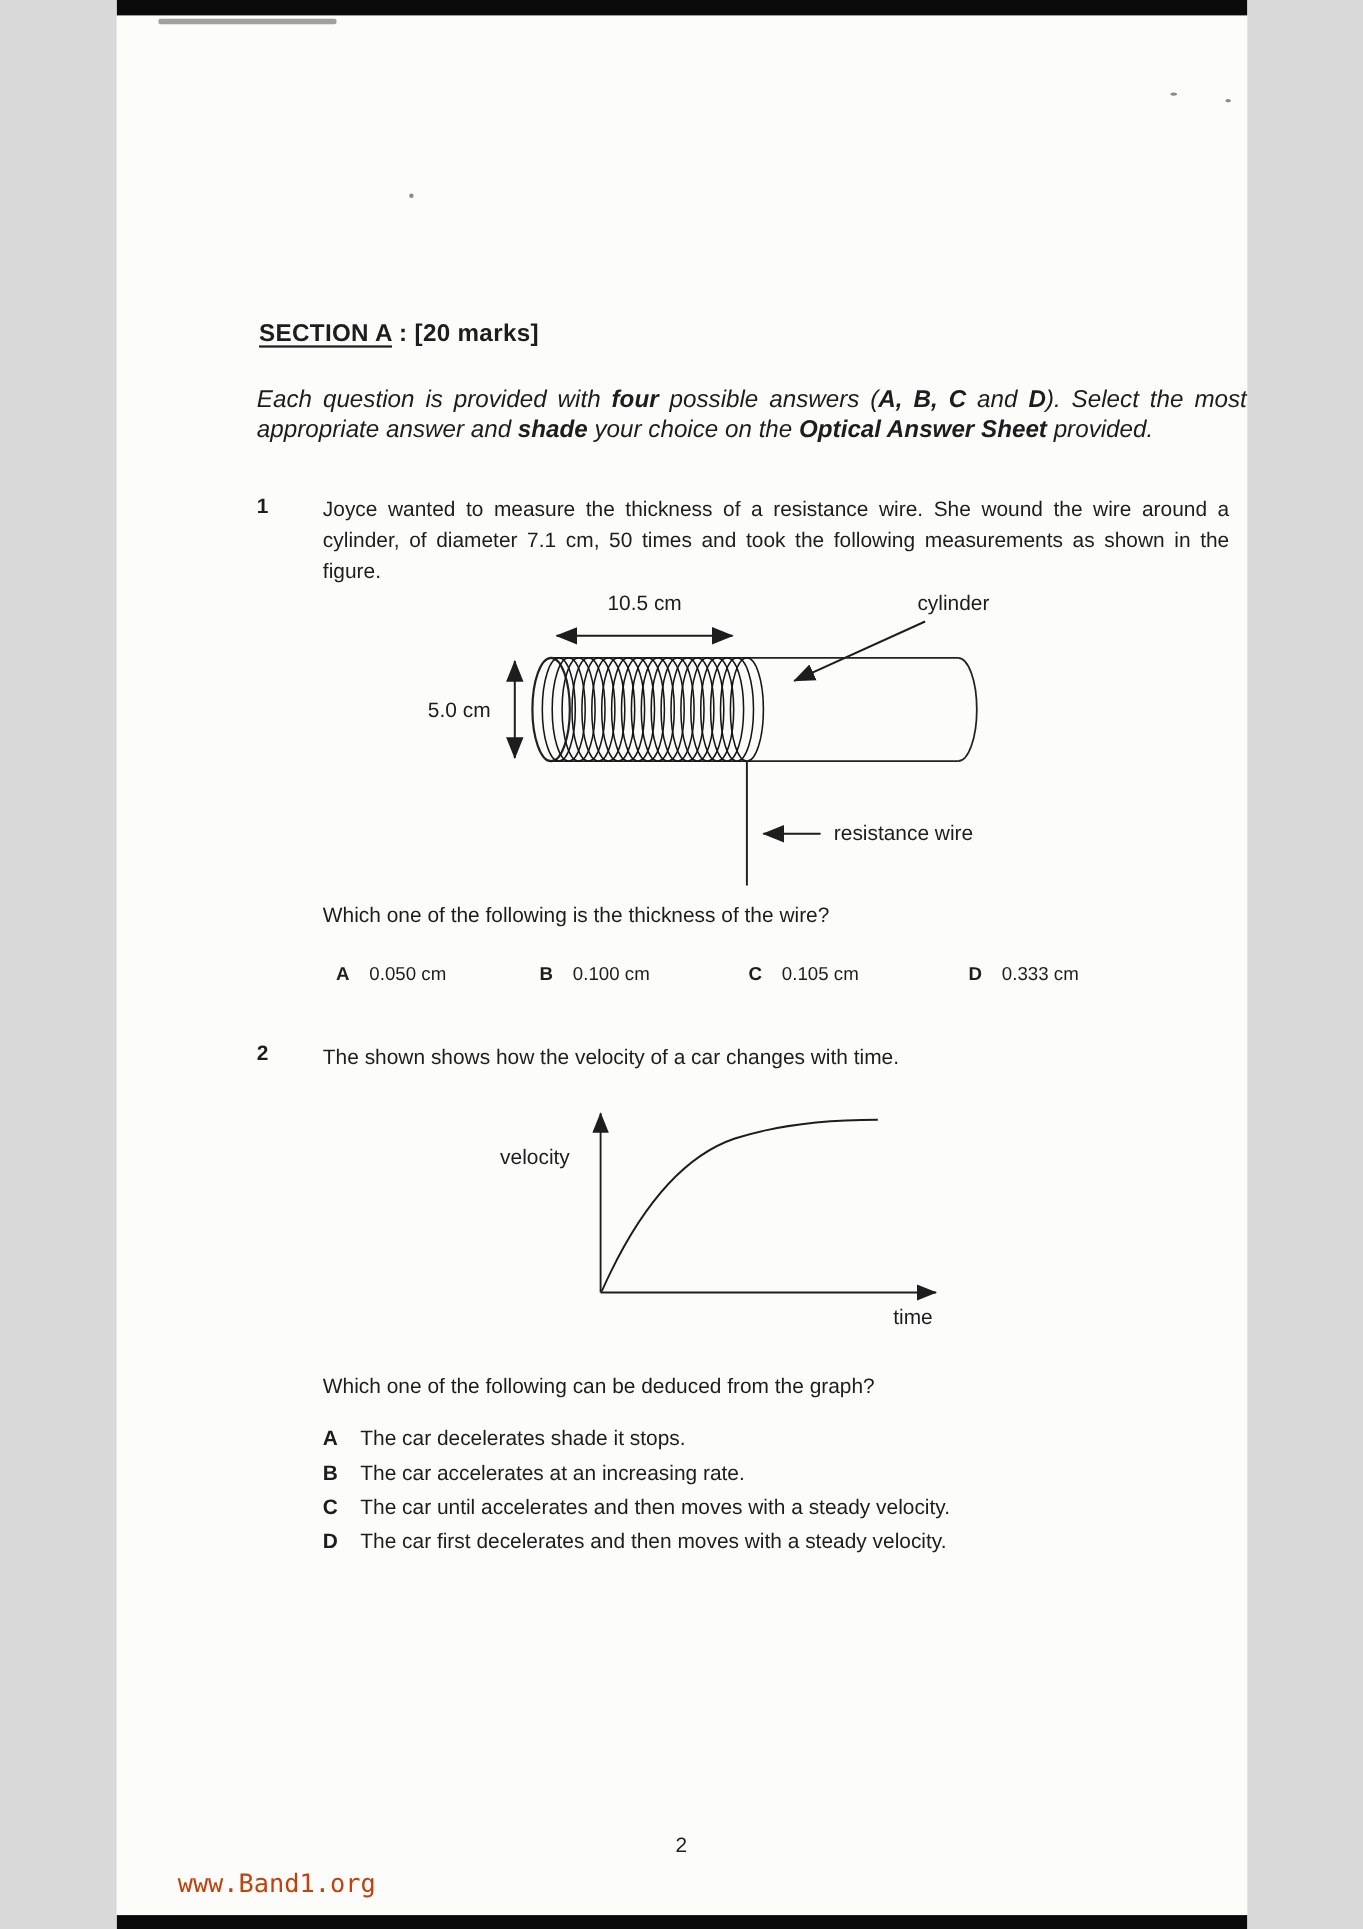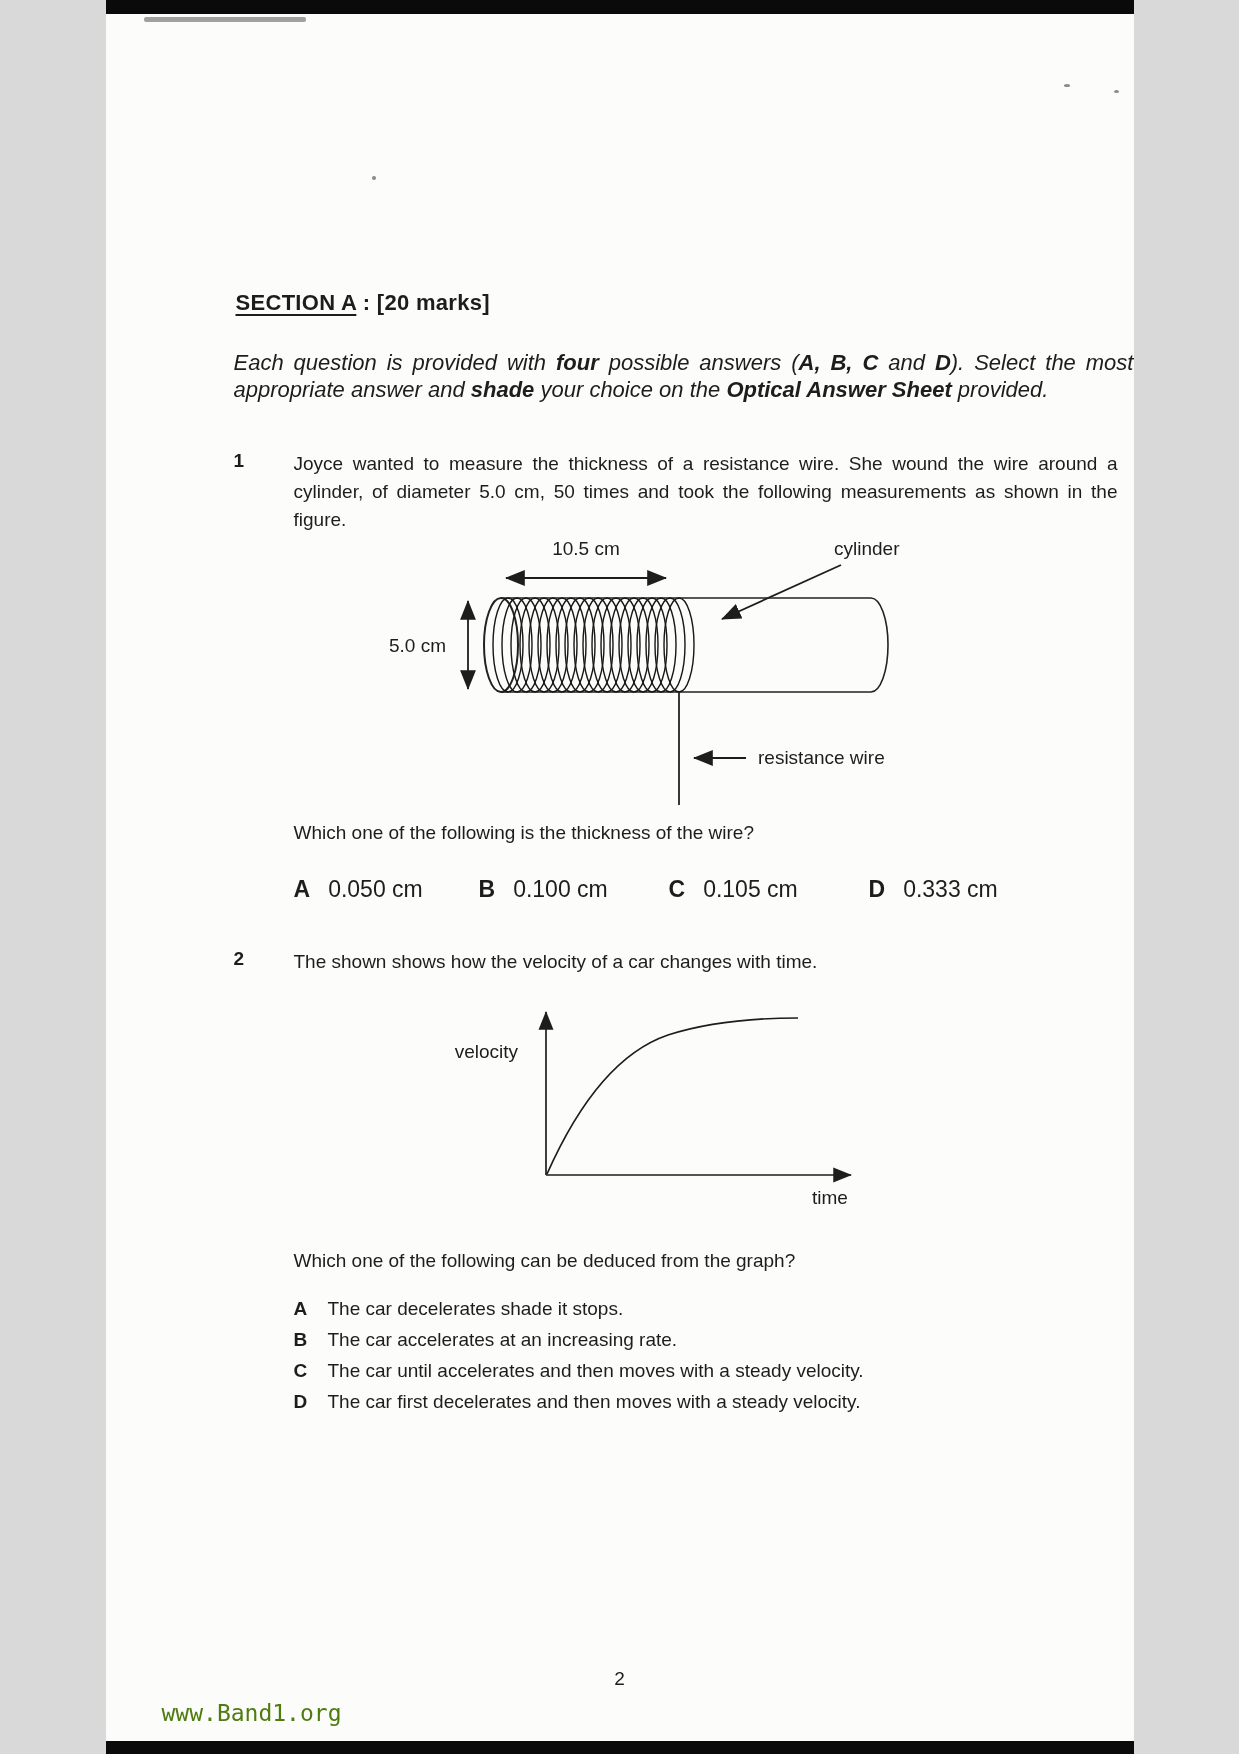--- a/index.html
+++ b/index.html
@@ -15,48 +15,48 @@
   .instructions{left:128px;top:349px;width:900px;font-size:22px;font-style:italic;line-height:27px;text-align:justify}
   .instructions .b{font-weight:bold}
   .question{display:flex}
   .qnum{width:60px;font-weight:bold;font-size:19px;flex:none}
   .qtext{font-size:19px;line-height:28px;text-align:justify}
   .q1{left:128px;top:450px;width:884px}
   .q2{left:128px;top:948px;width:884px}
   .prompt{font-size:19px}
   .q1prompt{left:188px;top:822px}
   .q2prompt{left:188px;top:1250px}
-  .q1opts{left:188px;top:876px;display:grid;grid-template-columns:185px 190px 200px auto;font-size:23px;width:800px}
+  .q1opts{left:200px;top:876px;display:grid;grid-template-columns:185px 190px 200px auto;font-size:17px;width:800px}
   .opt .letter{font-weight:bold;margin-right:18px}
   .q2opts{left:188px;top:1296px;display:grid;grid-template-columns:34px auto;row-gap:5px;font-size:19px;line-height:26px}
   .q2opts .letter{font-weight:bold}
   .fig1{left:190px;top:533px}
   .graph{left:340px;top:992px}
   .pagenum{left:0;top:1668px;width:100%;text-align:center;font-size:19px}
-  .watermark{left:56px;top:1700px;font-family:"DejaVu Sans Mono","Liberation Mono",monospace;font-size:23px;color:#4d7c0f}
+  .watermark{left:56px;top:1700px;font-family:"DejaVu Sans Mono","Liberation Mono",monospace;font-size:23px;color:#c2410c}
   svg text{font-family:"Liberation Sans",sans-serif;font-size:19px;fill:#1d1d1d}
 </style>
 </head>
 <body>
 
 <div class="page">
 
   <div class="abs topbar"></div>
   <div class="abs topstreak"></div>
   <div class="abs speck" style="left:958px;top:84px;width:6px;height:3px"></div>
   <div class="abs speck" style="left:1008px;top:90px;width:5px;height:3px"></div>
   <div class="abs speck" style="left:266px;top:176px;width:4px;height:4px"></div>
 
   <div class="abs heading"><span class="u">SECTION A</span><span> : [20 marks]</span></div>
 
   <p class="abs instructions" style="margin:0"><span>Each question is provided with </span><span class="b">four</span><span> possible answers (</span><span class="b">A, B, C</span><span> and </span><span class="b">D</span><span>). Select the most appropriate answer and </span><span class="b">shade</span><span> your choice on the </span><span class="b">Optical Answer Sheet</span><span> provided.</span></p>
 
   <div class="abs question q1">
     <div class="qnum">1</div>
-    <div class="qtext" style="width:824px">Joyce wanted to measure the thickness of a resistance wire. She wound the wire around a cylinder, of diameter 5.0 cm, 50 times and took the following measurements as shown in the figure.</div>
+    <div class="qtext" style="width:824px">Joyce wanted to measure the thickness of a resistance wire. She wound the wire around a cylinder, of diameter 7.1 cm, 50 times and took the following measurements as shown in the figure.</div>
   </div>
 
   <svg class="abs fig1" width="900" height="290" viewBox="0 0 900 290">
     <defs>
       <marker id="ah1" viewBox="0 0 10 8" markerWidth="11" markerHeight="9" refX="9.5" refY="4" orient="auto-start-reverse">
         <polygon points="0,0 10,4 0,8" fill="#1d1d1d"></polygon>
       </marker>
     </defs>
 
     <text x="290" y="22" text-anchor="middle">10.5 cm</text>

